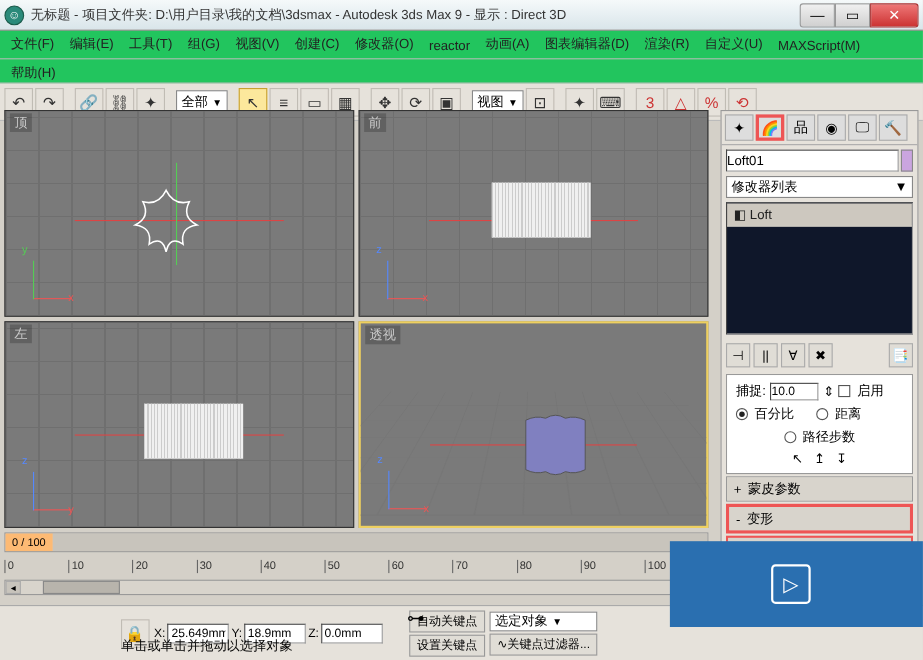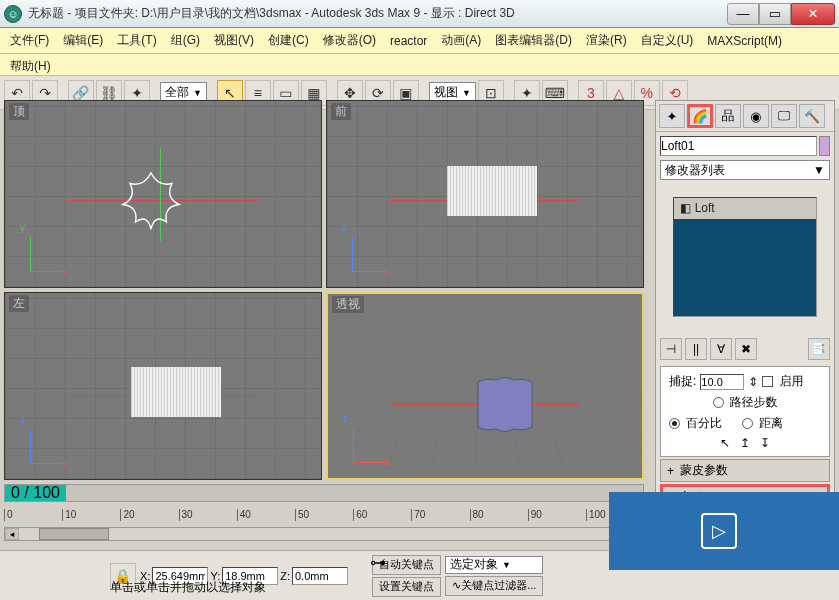--- a/index.html
+++ b/index.html
@@ -6,21 +6,21 @@
 body { width: 839px; height: 600px; background: #d4d0c8; overflow: hidden; position: relative; }
 
 .titlebar { height: 28px; background: linear-gradient(#f5f9fa,#d9e5ea); display: flex; align-items: center; padding: 0 4px; border-bottom: 1px solid #888; }
 .titlebar .app-icon { width: 18px; height: 18px; background: #2a8a7a; border-radius: 50%; margin-right: 6px; display: flex; align-items: center; justify-content: center; color: #fff; font-size: 11px; border: 1px solid #1a5a4a; }
 .titlebar .title-text { font-size: 12px; color: #333; flex: 1; }
 .titlebar .win-btns { display: flex; gap: 0; }
 .titlebar .win-btn { width: 32px; height: 22px; display: flex; align-items: center; justify-content: center; font-size: 13px; border: 1px solid #999; background: linear-gradient(#f0f0f0,#d0d0d0); }
 .titlebar .win-btn.min { border-radius: 3px 0 0 3px; }
 .titlebar .win-btn.close { background: linear-gradient(#e77,#c33); color: #fff; border-radius: 0 3px 3px 0; border-color: #a33; width: 44px; }
 
-.menubar { display: flex; align-items: center; padding: 2px 8px; font-size: 12px; gap: 10px; background: #fef9c3; border-bottom: 1px solid #bbb; flex-wrap: wrap; row-gap: 0; }
+.menubar { display: flex; align-items: center; padding: 2px 8px; font-size: 12px; gap: 10px; background: #22c55e; border-bottom: 1px solid #bbb; flex-wrap: wrap; row-gap: 0; }
 .menubar span { padding: 2px 2px; color: #222; }
 
 .toolbar { display: flex; align-items: center; padding: 2px 4px; background: #e6e2db; border-bottom: 1px solid #bbb; gap: 2px; height: 34px; }
 .tbtn { width: 26px; height: 26px; border: 1px solid #c0bcb4; background: #e6e2db; display: flex; align-items: center; justify-content: center; font-size: 14px; color: #333; }
 .tbtn.sel { background: #fce89c; border-color: #c8a030; }
 .tsep { width: 6px; }
 .combo { height: 22px; font-size: 12px; background: #fff; border: 1px solid #888; padding: 0 4px; display: flex; align-items: center; }
 .combo .arrow { margin-left: 4px; font-size: 9px; }
 
 .workspace { position: absolute; top: 100px; left: 4px; width: 640px; height: 380px; display: grid; grid-template-columns: 1fr 1fr; grid-template-rows: 1fr 1fr; gap: 4px; }
@@ -52,37 +52,37 @@
 .purple-solid { position: absolute; top: 38%; left: 42%; width: 90px; height: 70px; }
 
 .right-panel { position: absolute; top: 100px; right: 4px; width: 180px; height: 395px; background: #e6e2db; border: 1px solid #999; }
 .rp-tabs { display: flex; gap: 2px; padding: 3px; border-bottom: 1px solid #aaa; }
 .rp-tab { width: 26px; height: 24px; border: 1px solid #aaa; background: #ddd; display: flex; align-items: center; justify-content: center; font-size: 13px; }
 .rp-tab.sel { border: 3px solid #e55; }
 .rp-nameslot { margin: 4px; display: flex; }
 .rp-nameslot input { flex: 1; height: 20px; font-size: 12px; padding: 0 0; border: 1px inset #999; background: #fff; }
 .rp-color { width: 20px; height: 20px; background: #caa5e0; border: 1px solid #888; margin-left: 2px; }
 .rp-dropdown { margin: 2px 4px; height: 20px; border: 1px solid #888; background: #fff; font-size: 12px; display: flex; align-items: center; padding: 0 4px; justify-content: space-between; }
-.rp-stack { margin: 17px; height: 120px; border: 1px inset #999; background: #0c4a6e; font-size: 12px; }
+.rp-stack { margin: 4px; height: 120px; border: 1px inset #999; background: #0f172a; font-size: 12px; }
 .rp-stack .item { padding: 3px 6px; background: #cdc8bf; color: #222; border-bottom: 1px solid #d0ccc4; }
 .rp-pin-row { display: flex; gap: 3px; padding: 4px; align-items: center; }
 .rp-pin-row .pbtn { width: 22px; height: 22px; border: 1px solid #aaa; background: #e0ddd6; font-size: 12px; display:flex; align-items:center; justify-content:center; }
 .rollout { margin: 2px 4px; border: 1px solid #999; font-size: 12px; }
 .rollout-hdr { background: #d8d4cc; padding: 2px 6px; display: flex; align-items: center; }
 .rollout-hdr .sign { margin-right: 6px; }
 .rollout-body { padding: 4px 6px; background: #ffffff; }
 .rollout.red { border: 3px solid #e55; }
 .snap-row { display: flex; align-items: center; gap: 4px; font-size: 12px; padding: 2px; }
 .snap-row input[type=text] { width: 44px; height: 16px; font-size: 11px; border: 1px inset #999; }
 .radio { width: 11px; height: 11px; border: 1px solid #555; border-radius: 50%; display: inline-block; vertical-align: middle; margin-right: 2px; }
 .radio.on::after { content:""; display:block; width:5px; height:5px; background:#222; border-radius:50%; margin:2px; }
 .checkbox { width:11px; height:11px; border:1px solid #555; display:inline-block; vertical-align:middle; margin-right:2px; }
 
 .timeline { position: absolute; left: 4px; top: 484px; width: 640px; height: 18px; background: #d8d4cc; border: 1px solid #999; display: flex; align-items: center; }
-.timeline .range { font-size: 16px; padding: 0 6px; background: #14b8a6; height: 100%; display:flex; align-items:center; }
+.timeline .range { font-size: 10px; padding: 0 6px; background: #fdba74; height: 100%; display:flex; align-items:center; }
 .timeline .track { flex: 1; background: #c8c4bc; height: 100%; position: relative; }
 .tick-row { position: absolute; left: 4px; top: 504px; width: 640px; height: 22px; display: flex; align-items: center; font-size: 10px; color: #333; }
 .tick-row .tick { flex: 1; text-align: left; border-left: 1px solid #666; padding-left: 2px; height: 12px; }
 
 .bottom-bar { position: absolute; left: 0; bottom: 0; width: 839px; height: 50px; background: #e6e2db; border-top: 1px solid #aaa; display: flex; align-items: center; font-size: 11px; }
 .coord-group { display: flex; align-items: center; gap: 2px; padding: 0 4px; }
 .coord-group .lbl { font-size: 11px; }
 .coord-group input { width: 56px; height: 18px; font-size: 11px; border: 1px inset #999; padding: 0 2px; }
 .btn-sm { height: 20px; padding: 0 6px; border: 1px solid #999; background: #e0ddd6; font-size: 11px; display: flex; align-items: center; }
 
@@ -258,30 +258,30 @@
 
   <div class="rollout">
     <div class="rollout-body">
       <div class="snap-row">
         <span>捕捉:</span>
         <input type="text" value="10.0" style="">
         <span>⇕</span>
         <span class="checkbox"></span>
         <span>启用</span>
       </div>
-      <div class="snap-row" style="justify-content:center;">
-        <span class="radio"></span>
-        <span>路径步数</span>
-      </div>
       <div class="snap-row">
         <span class="radio on"></span>
         <span>百分比</span>
         <span style="width:12px"></span>
         <span class="radio"></span>
         <span>距离</span>
+      </div>
+      <div class="snap-row" style="justify-content:center;">
+        <span class="radio"></span>
+        <span>路径步数</span>
       </div>
       <div class="snap-row" style="justify-content:center; gap:10px;">
         <div class="pbtn">↖</div>
         <div class="pbtn">↥</div>
         <div class="pbtn">↧</div>
       </div>
     </div>
   </div>
 
   <div class="rollout">

